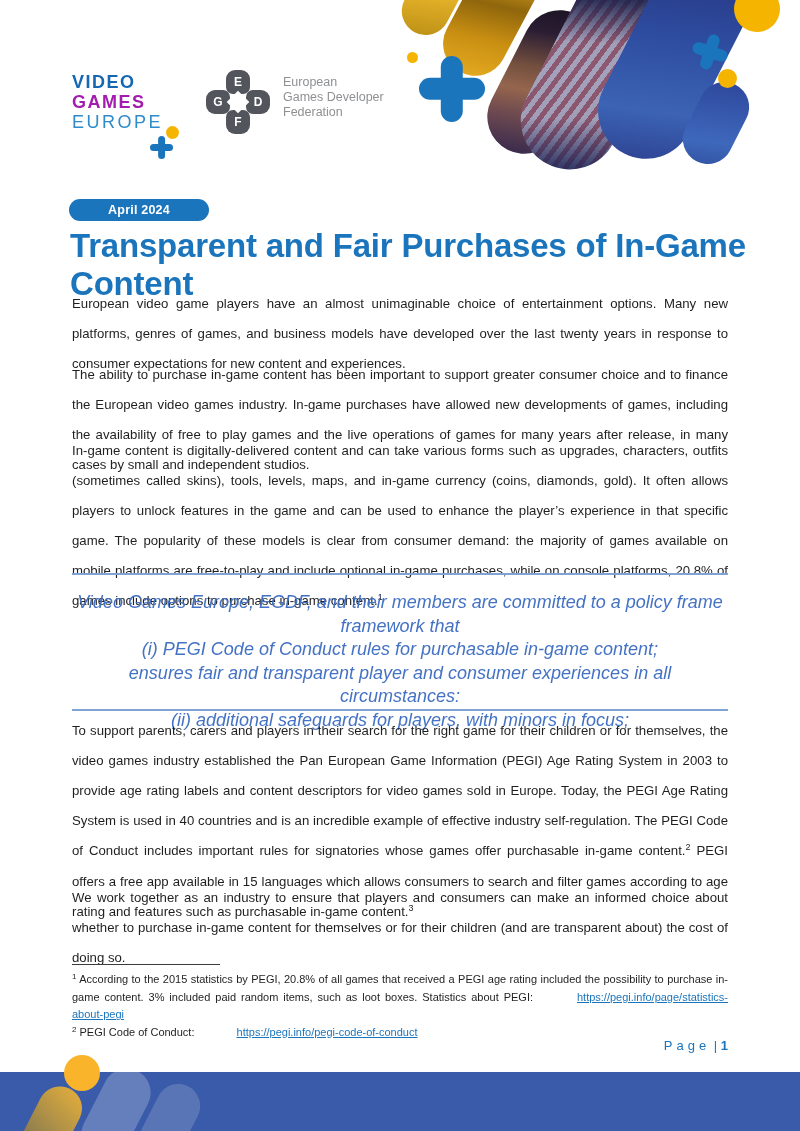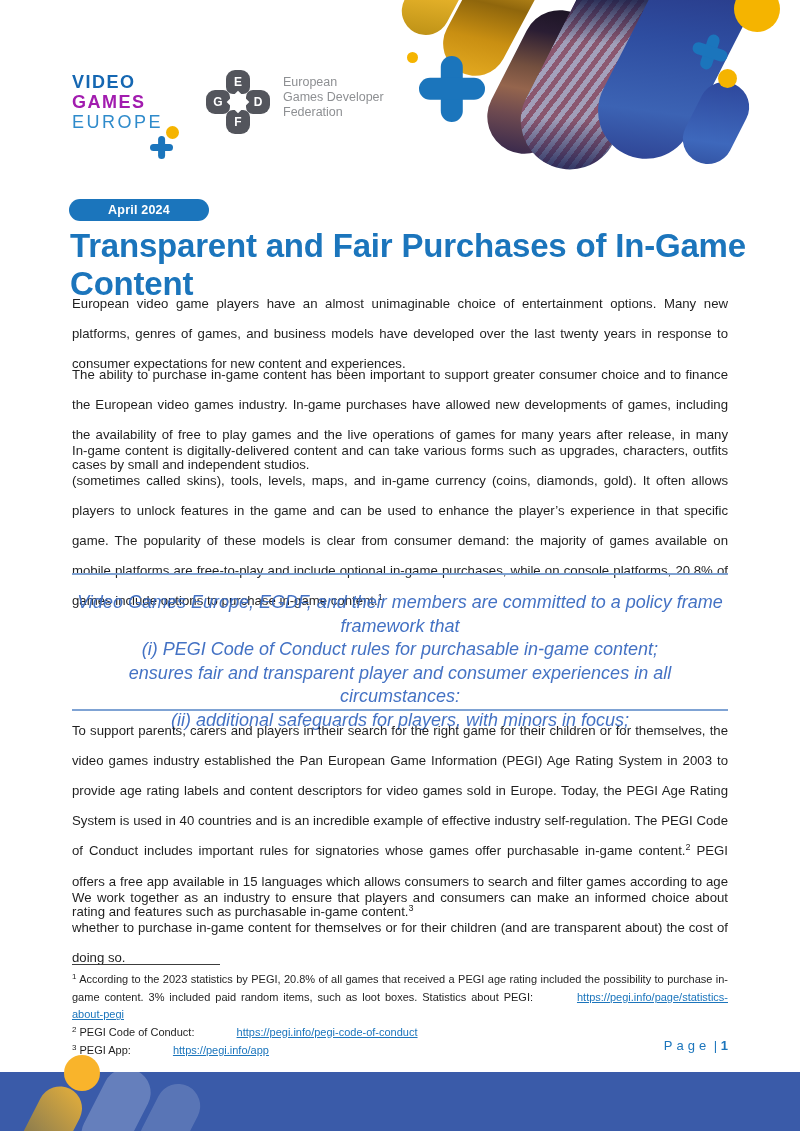--- a/index.html
+++ b/index.html
@@ -155,23 +155,22 @@
     <div>ensures fair and transparent player and consumer experiences in all circumstances:</div>
     <div>(ii) additional safeguards for players, with minors in focus;</div>
   </div>
   <div class="divider hr2"></div>
 
   <p class="para p4"><span>To support parents, carers and players in their search for the right game for their children or for themselves, the video games industry established the Pan European Game Information (PEGI) Age Rating System in 2003 to provide age rating labels and content descriptors for video games sold in Europe. Today, the PEGI Age Rating System is used in 40 countries and is an incredible example of effective industry self-regulation. The PEGI Code of Conduct includes important rules for signatories whose games offer purchasable in-game content.</span><span class="sup">2</span><span> PEGI offers a free app available in 15 languages which allows consumers to search and filter games according to age rating and features such as purchasable in-game content.</span><span class="sup">3</span></p>
   <p class="para p5">We work together as an industry to ensure that players and consumers can make an informed choice about whether to purchase in-game content for themselves or for their children (and are transparent about) the cost of doing so.</p>
 
   <div class="fn-rule"></div>
   <div class="footnotes">
-    <div><span class="fn-sup">1</span><span> According to the 2023 statistics by PEGI, 20.8% of all games that received a PEGI age rating included the possibility to purchase in-game content. 3% included paid random items, such as loot boxes. Statistics about PEGI: </span><a class="fn-link">https://pegi.info/page/statistics-about-pegi</a></div>
+    <div><span class="fn-sup">1</span><span> According to the 2015 statistics by PEGI, 20.8% of all games that received a PEGI age rating included the possibility to purchase in-game content. 3% included paid random items, such as loot boxes. Statistics about PEGI: </span><a class="fn-link">https://pegi.info/page/statistics-about-pegi</a></div>
     <div><span class="fn-sup">2</span><span> PEGI Code of Conduct: </span><a class="fn-link">https://pegi.info/pegi-code-of-conduct</a></div>
-    <div><span class="fn-sup">3</span><span> PEGI App: </span><a class="fn-link">https://pegi.info/app</a></div>
   </div>
 
   <div class="page-footer">
     <span class="pf-word">Page</span>
     <span>|</span>
     <span class="pf-num">1</span>
   </div>
 
   <div class="band">
     <div class="pill tan-pill"></div>

